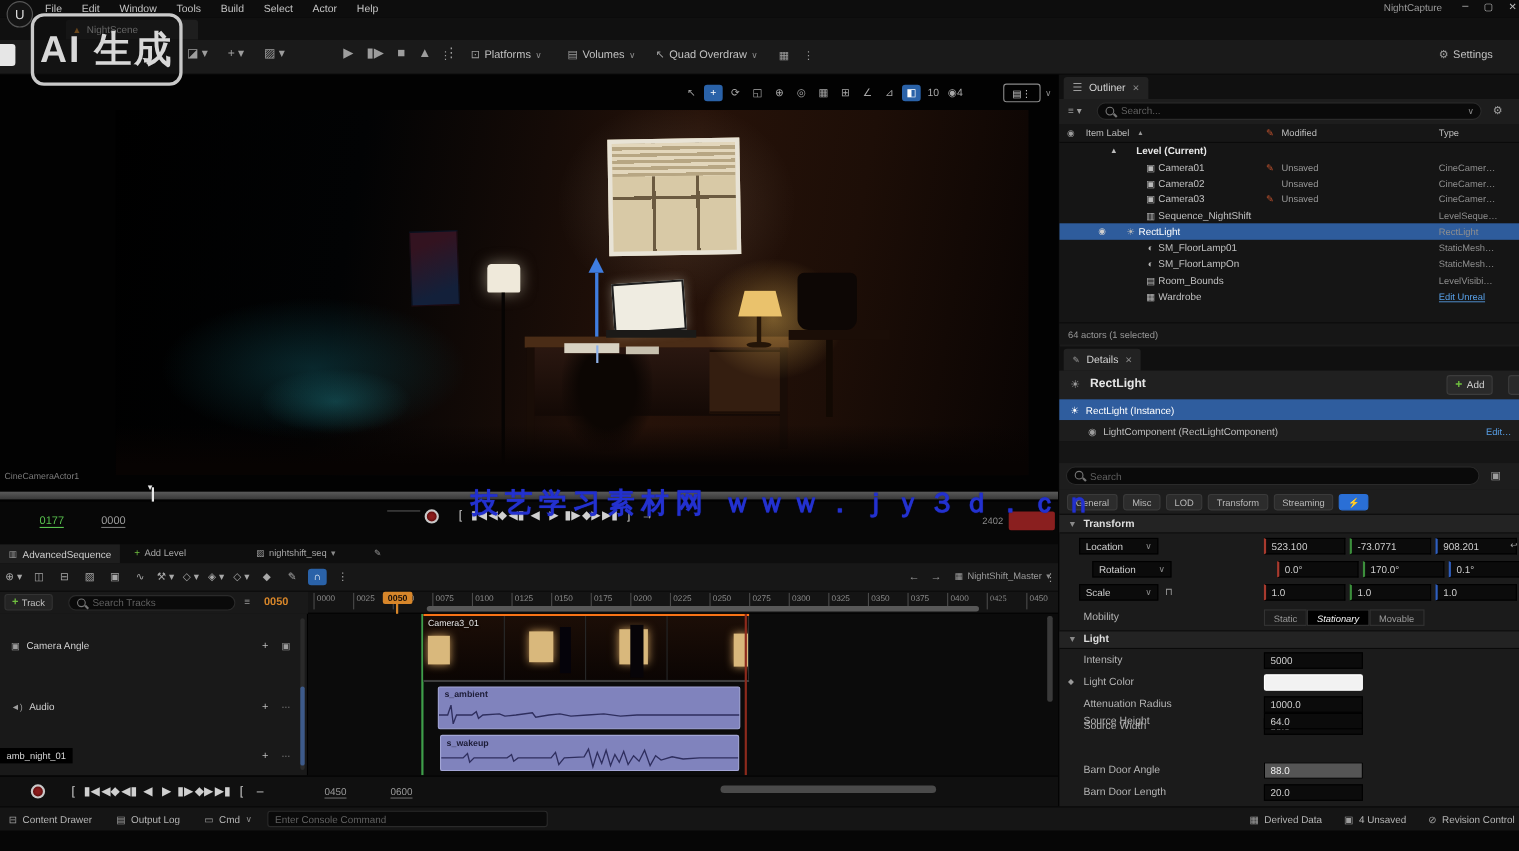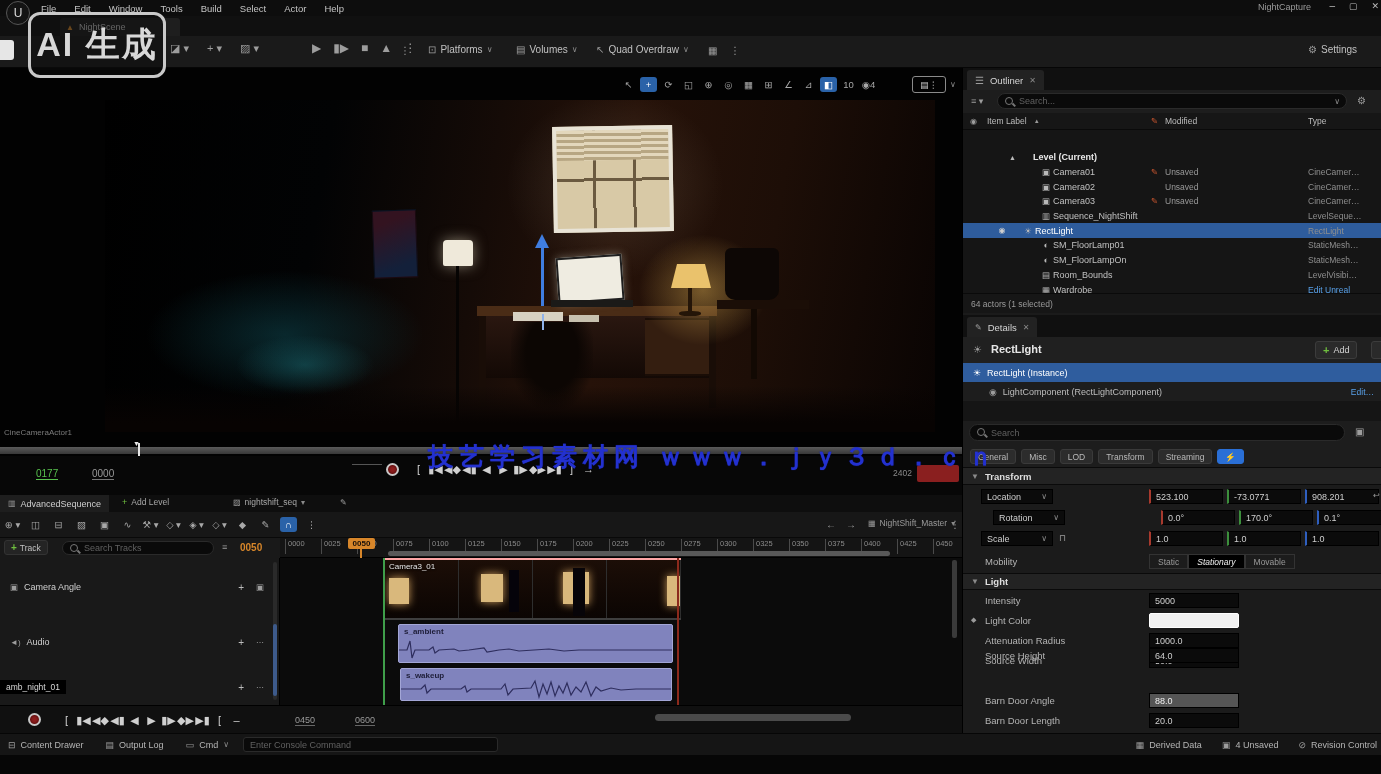--- a/index.html
+++ b/index.html
@@ -296,21 +296,21 @@
         <div class="tick" style="left: 257px;"><span>0175</span></div>
         <div class="tick" style="left: 293px; text-align: right;"><span>0200</span></div>
         <div class="tick" style="left: 329px;"><span>0225</span></div>
         <div class="tick" style="left: 365px;"><span>0250</span></div>
         <div class="tick" style="left: 401px;"><span>0275</span></div>
         <div class="tick" style="left: 437px;"><span>0300</span></div>
         <div class="tick" style="left: 473px;"><span>0325</span></div>
         <div class="tick" style="left: 509px;"><span>0350</span></div>
         <div class="tick" style="left: 545px;"><span>0375</span></div>
         <div class="tick" style="left: 581px;"><span>0400</span></div>
-        <div class="tick" style="left: 617px;"><span>0425</span></div>
+        <div class="tick" style="left: 617px; font-family: Liberation Serif, serif;"><span>0425</span></div>
         <div class="tick" style="left: 653px;"><span>0450</span></div>
       </div>
     <div class="ab" style="left:388px;top:56px;width:502px;height:5px;background:#585858;border-radius:3px"></div>
     <div class="ab" style="left:348px;top:43px;width:27px;height:11px;background:#d7862a;border-radius:2px;font-size:8px;color:#18100a;text-align:center;line-height:11px;font-weight:bold;z-index:6">0050</div>
     <div class="ab" style="left:360px;top:54px;width:2px;height:9px;background:#d7862a;z-index:6"></div>
 
     <div class="ab" style="left:0;top:63px;width:280px;height:147px;background:#191919;border-right:1px solid #000">
       <div class="ab fl" style="left:10px;top:24px;width:262px">
         <span class="ic" style="font-size:8.5px;margin-right:6px">▣</span>
         <span style="font-size:9px;color:#cfcfcf">Camera Angle</span>
@@ -330,21 +330,21 @@
       </div>
       <div class="ab" style="right:2px;top:4px;width:4px;height:138px;background:#2a2a2a;border-radius:2px">
         <div class="ab" style="left:0;top:62px;width:4px;height:72px;background:#3f movable"></div>
         <div class="ab" style="left:0;top:62px;width:4px;height:72px;background:#3d5a8a;border-radius:2px"></div>
       </div>
     </div>
 
     <div class="ab" style="left:280px;top:63px;width:682px;height:147px;background:#0b0b0b;overflow:hidden">
       <div class="ab" style="left:103px;top:0;width:2px;height:147px;background:#3f9e4a"></div>
 
-      <div class="ab" style="left:105px;top:0;width:296px;height:62px;background:#090909;border-top:2px solid #fca5a5;border-bottom:2px solid #3e3e3e">
+      <div class="ab" style="left:105px;top:0;width:296px;height:62px;background:#090909;border-top:2px solid #f97316;border-bottom:2px solid #3e3e3e">
         <div class="thumb" style="left:0;width:74px">
             <div class="win" style="left:4px;top:18px;width:20px;height:26px"></div>
           </div>
         <div class="thumb" style="left:74px;width:74px">
             <div class="win" style="left:22px;top:14px;width:22px;height:28px"></div>
             <div class="ab" style="left:50px;top:10px;width:10px;height:42px;background:#05030a"></div>
           </div>
         <div class="thumb" style="left:148px;width:74px">
             <div class="win" style="left:30px;top:12px;width:26px;height:32px"></div>
             <div class="ab" style="left:40px;top:8px;width:12px;height:48px;background:#070408"></div>
@@ -448,21 +448,21 @@
     <div class="ab fl" style="left:0;top:45px;width:419px;height:17px;background:#161616;border-bottom:1px solid #0a0a0a">
       <span class="ab ic" style="left:7px;font-size:8px">◉</span>
       <span class="ab" style="left:24px;font-size:8.5px;color:#bdbdbd">Item Label</span>
       <span class="ab" style="left:72px;font-size:7px;color:#999">▴</span>
       <span class="ab" style="left:188px;color:#c7542e;font-size:8.5px">✎</span>
       <span class="ab" style="left:202px;font-size:8.5px;color:#bdbdbd">Modified</span>
       <span class="ab" style="left:345px;font-size:8.5px;color:#bdbdbd">Type</span>
     </div>
     <div class="ab" style="left:0;top:62px;width:419px;height:163px;background:#151515;overflow:hidden">
 
-    <div class="ol-row lvl" style="padding-left: 28px; margin-top: 20px;">
+    <div class="ol-row lvl" style="padding-left: 28px;">
           <span class="ol-eye"></span>
           <span class="ol-exp">▲</span>
           <span class="ol-ico"></span>
           <span class="ol-label">Level (Current)</span>
           <span class="ol-pen"></span>
           <span class="ol-mod"></span>
           <span class="ol-type"></span>
         </div>
         <div class="ol-row" style="padding-left: 48px;">
           <span class="ol-eye"></span>

